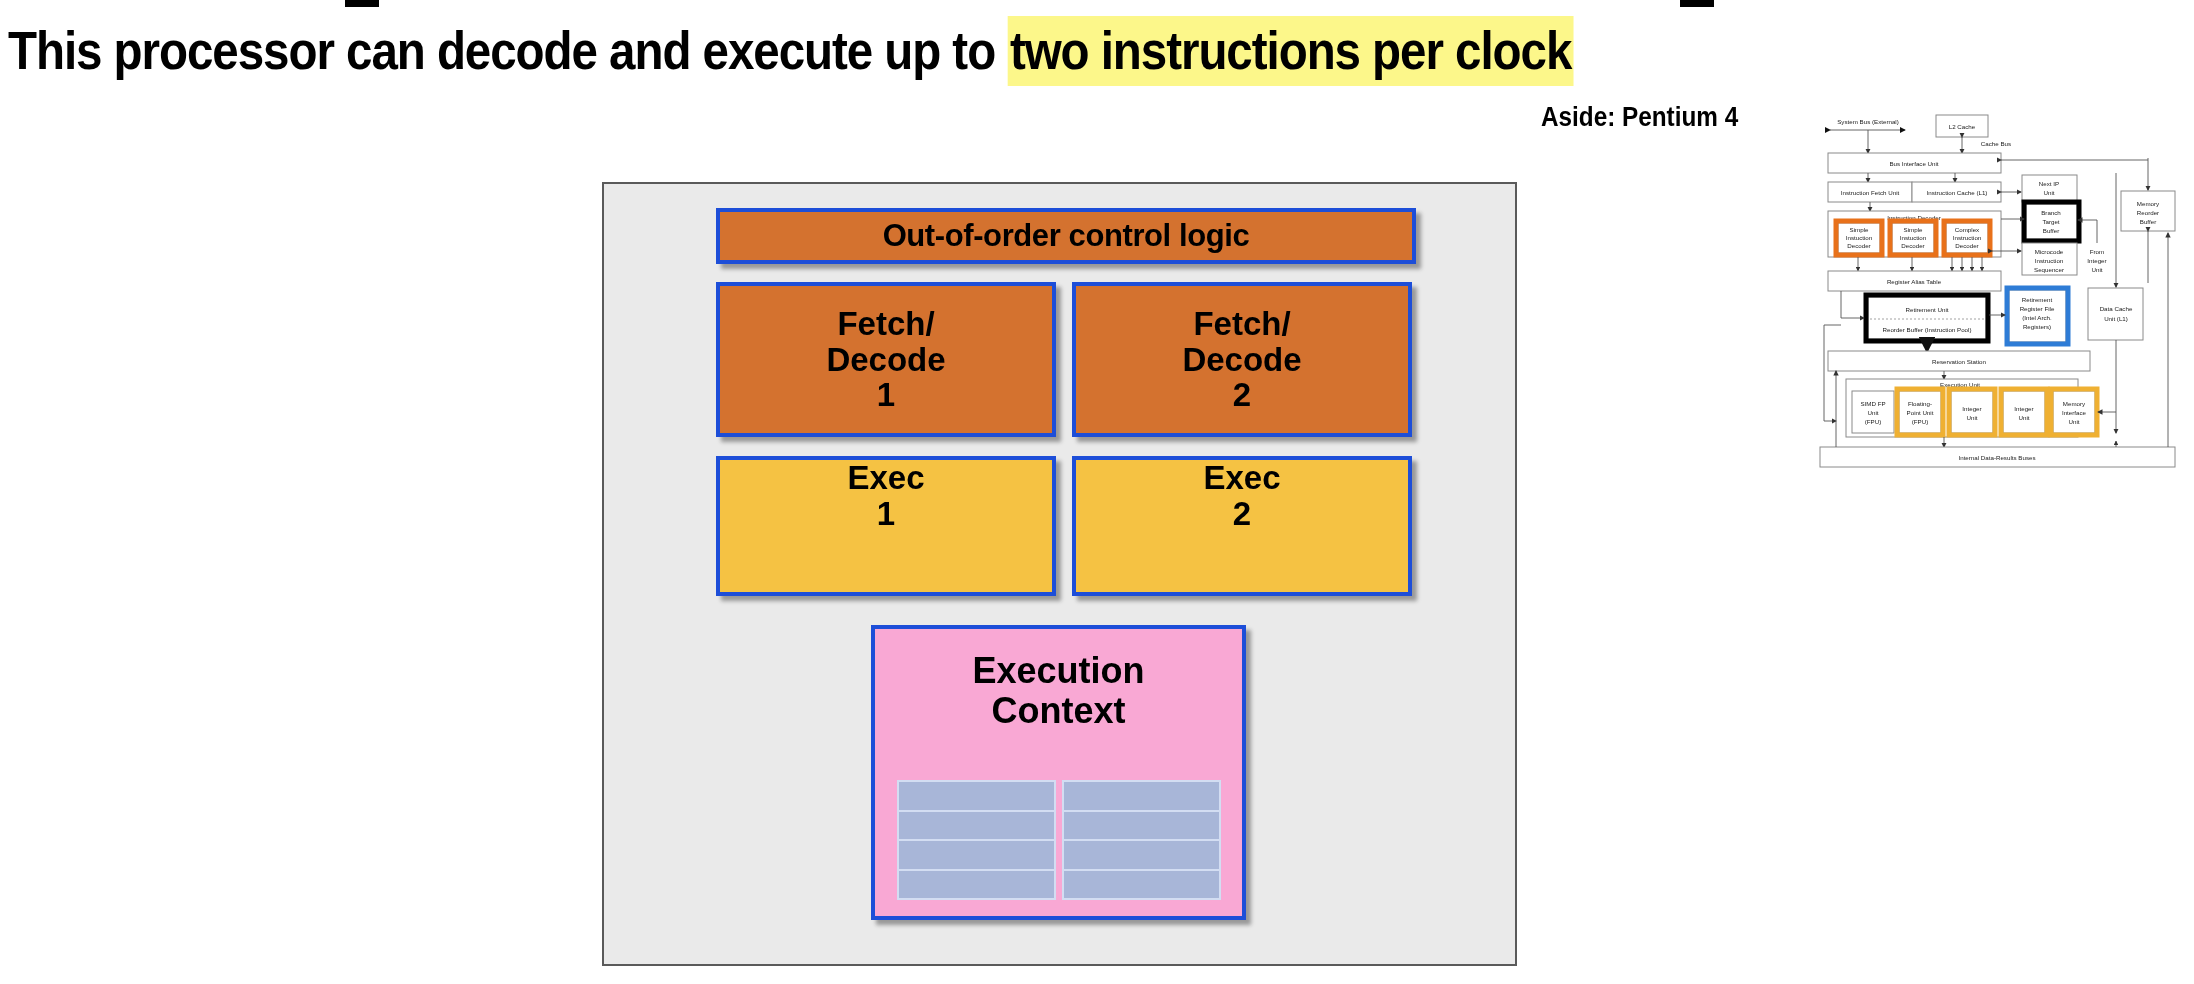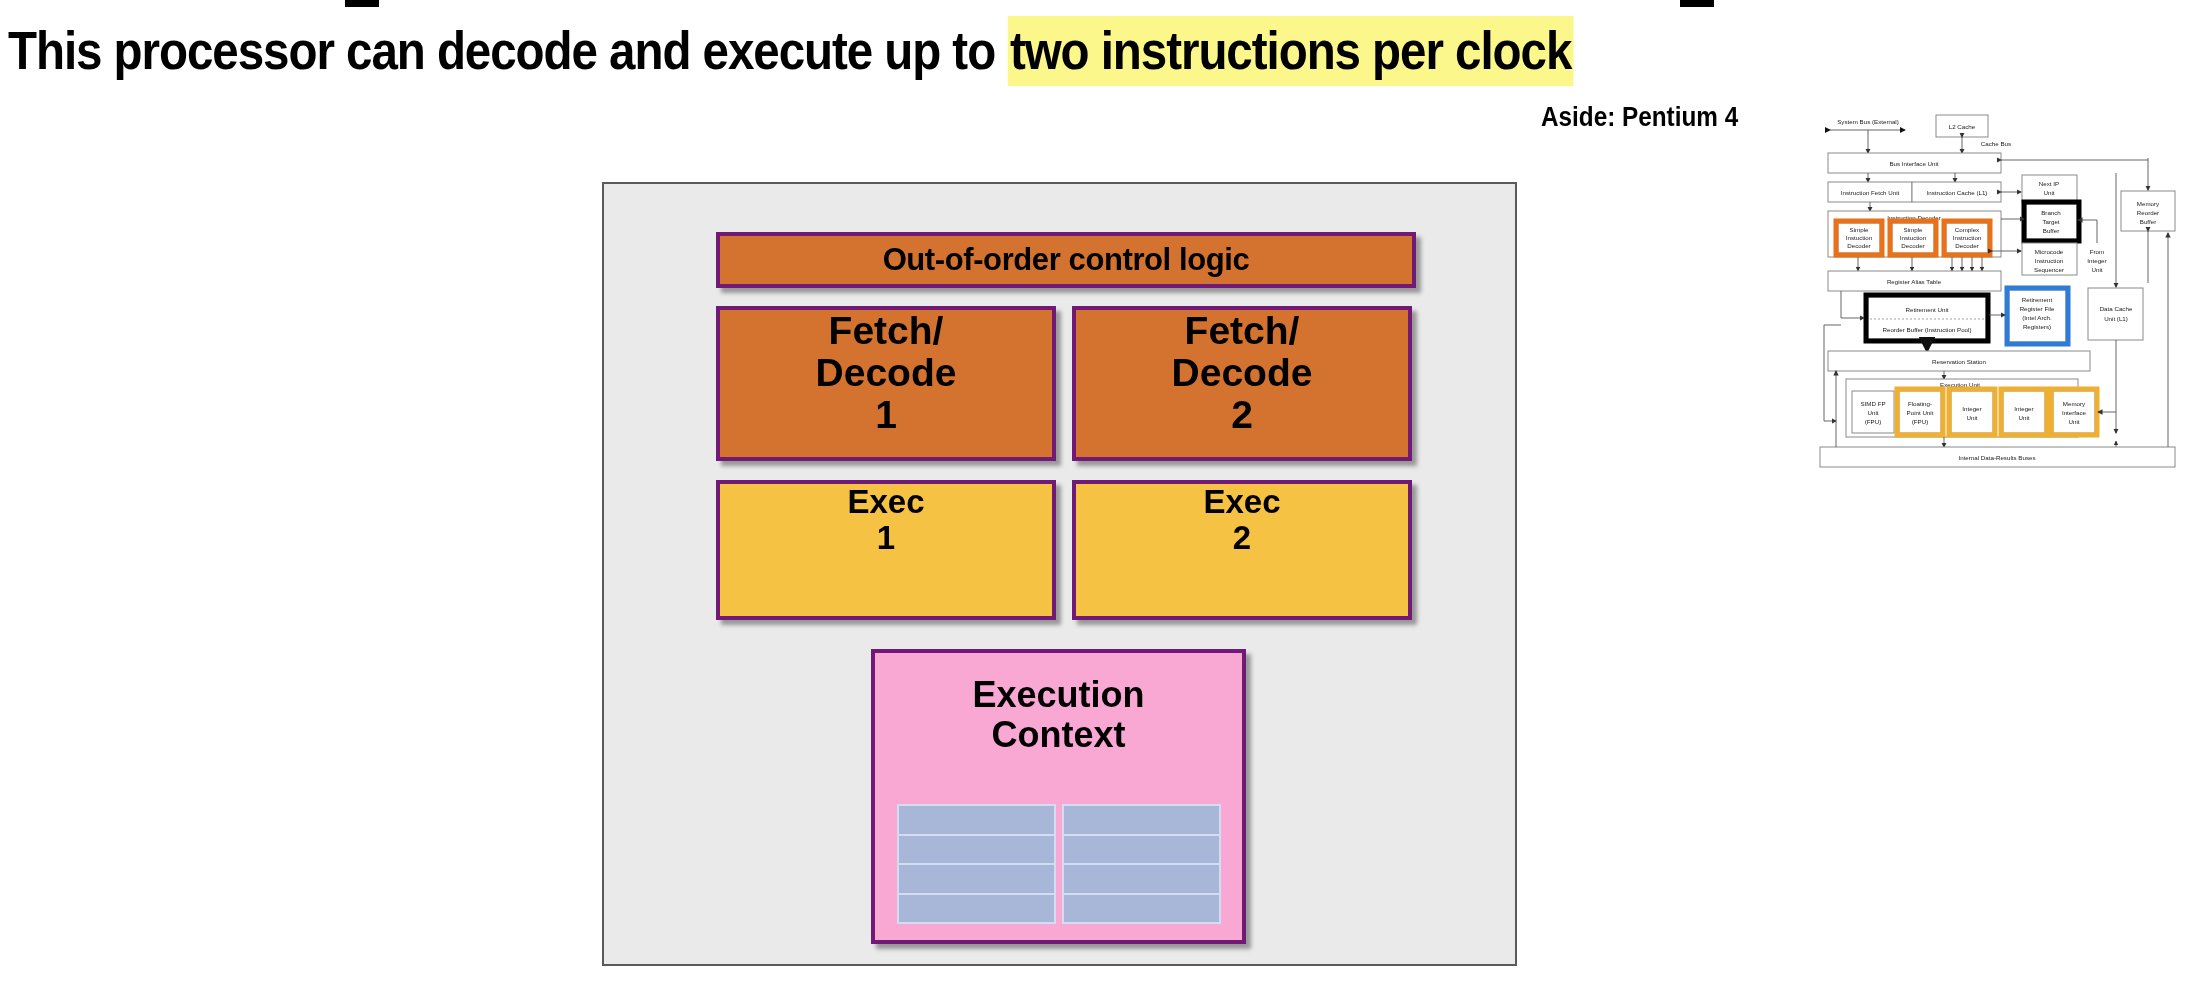--- a/index.html
+++ b/index.html
@@ -75,47 +75,46 @@
     width: 915px;
     height: 784px;
     background: #EAEAEA;
     border: 2px solid #5A5A5A;
     box-sizing: border-box;
   }
 
   .blk {
     position: absolute;
     box-sizing: border-box;
-    border: 4px solid #701a75;
+    border: 4px solid #1d4ed8;
     box-shadow: 5px 5px 4px rgba(0,0,0,0.35);
     display: flex;
     flex-direction: column;
     align-items: center;
     justify-content: flex-start;
     color: #000000;
     font-weight: bold;
     text-align: center;
-    margin-top: 24px;
   }
 
   .blk-ooo {
     left: 112px; top: 24px;
     width: 700px; height: 56px;
     background: #D4722F;
     justify-content: center;
     font-size: 31px;
     letter-spacing: -0.4px;
   }
 
   .blk-fd {
     top: 98px;
     width: 340px; height: 155px;
     background: #D4722F;
-    justify-content: flex-start;
-    font-size: 39px;
+    justify-content: center;
+    font-size: 33px;
     line-height: 1.08;
   }
   .blk-fd1 { left: 112px; }
   .blk-fd2 { left: 468px; }
 
   .blk-exec {
     top: 272px;
     width: 340px; height: 140px;
     background: #F5C243;
     justify-content: flex-start;

